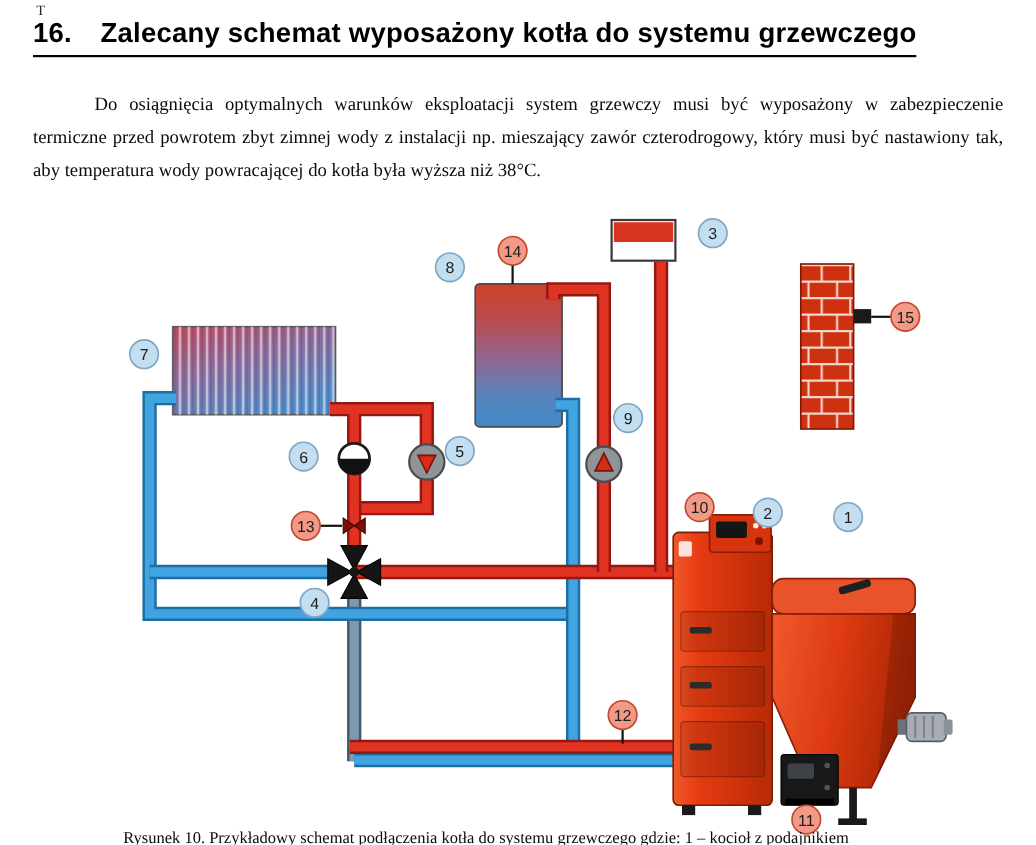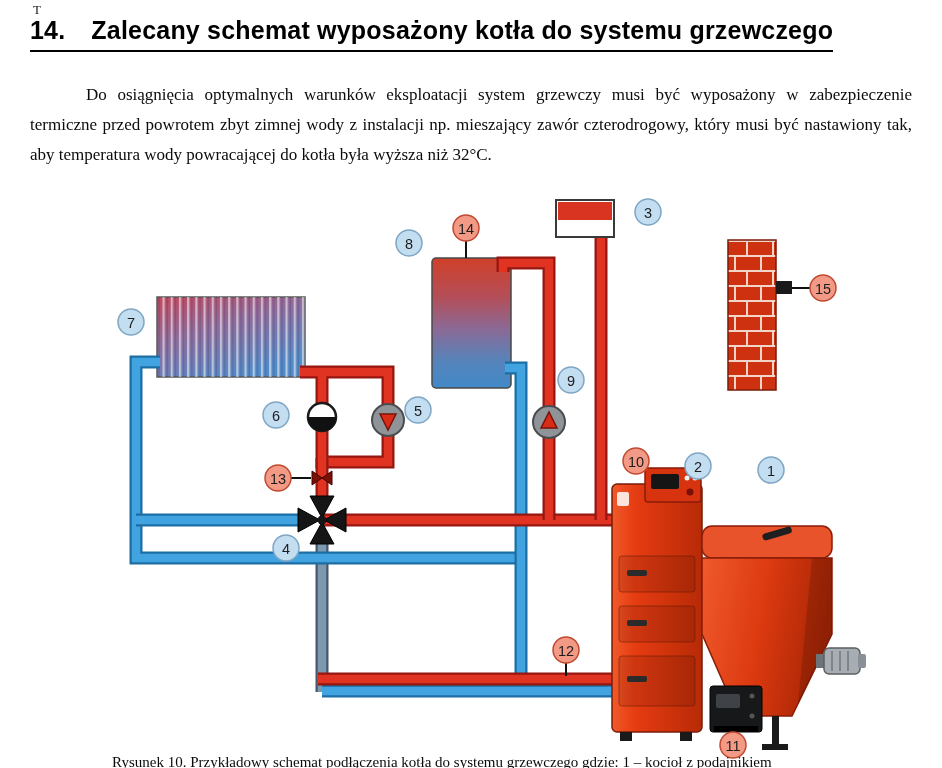--- a/index.html
+++ b/index.html
@@ -37,23 +37,23 @@
   .co.bl circle{fill:#c3ddf1;stroke:#7fa6c4;}
   .co.rd circle{fill:#f29a85;stroke:#c14a32;}
   .co text{font:14.5px "Liberation Sans",sans-serif;fill:#1d1d1d;text-anchor:middle;}
   .leader{stroke:#111;stroke-width:2;}
 </style>
 </head>
 <body>
 
 <div class="artifact">T</div>
 
-<h1 class="heading"><span class="hwrap"><span class="h-num">14.</span><span class="h-title">Zalecany schemat wyposażony kotła do systemu grzewczego</span></span></h1>
-
-<p class="body-text">Do osiągnięcia optymalnych warunków eksploatacji system grzewczy musi być wyposażony w zabezpieczenie termiczne przed powrotem zbyt zimnej wody z instalacji np. mieszający zawór czterodrogowy, który musi być nastawiony tak, aby temperatura wody powracającej do kotła była wyższa niż 32°C.</p>
+<h1 class="heading"><span class="hwrap"><span class="h-num">16.</span><span class="h-title">Zalecany schemat wyposażony kotła do systemu grzewczego</span></span></h1>
+
+<p class="body-text">Do osiągnięcia optymalnych warunków eksploatacji system grzewczy musi być wyposażony w zabezpieczenie termiczne przed powrotem zbyt zimnej wody z instalacji np. mieszający zawór czterodrogowy, który musi być nastawiony tak, aby temperatura wody powracającej do kotła była wyższa niż 38°C.</p>
 
 <div class="diagram">
 <svg width="942" height="573" viewBox="0 195 942 573" xmlns="http://www.w3.org/2000/svg">
   <defs>
     <linearGradient id="gR" x1="0" y1="0" x2="0.55" y2="1">
       <stop offset="0" stop-color="#c2495e"></stop>
           <stop offset="0.45" stop-color="#8f6b9b"></stop>
           <stop offset="1" stop-color="#548bc7"></stop>
     </linearGradient>
     <linearGradient id="gT" x1="0" y1="0" x2="0" y2="1">

